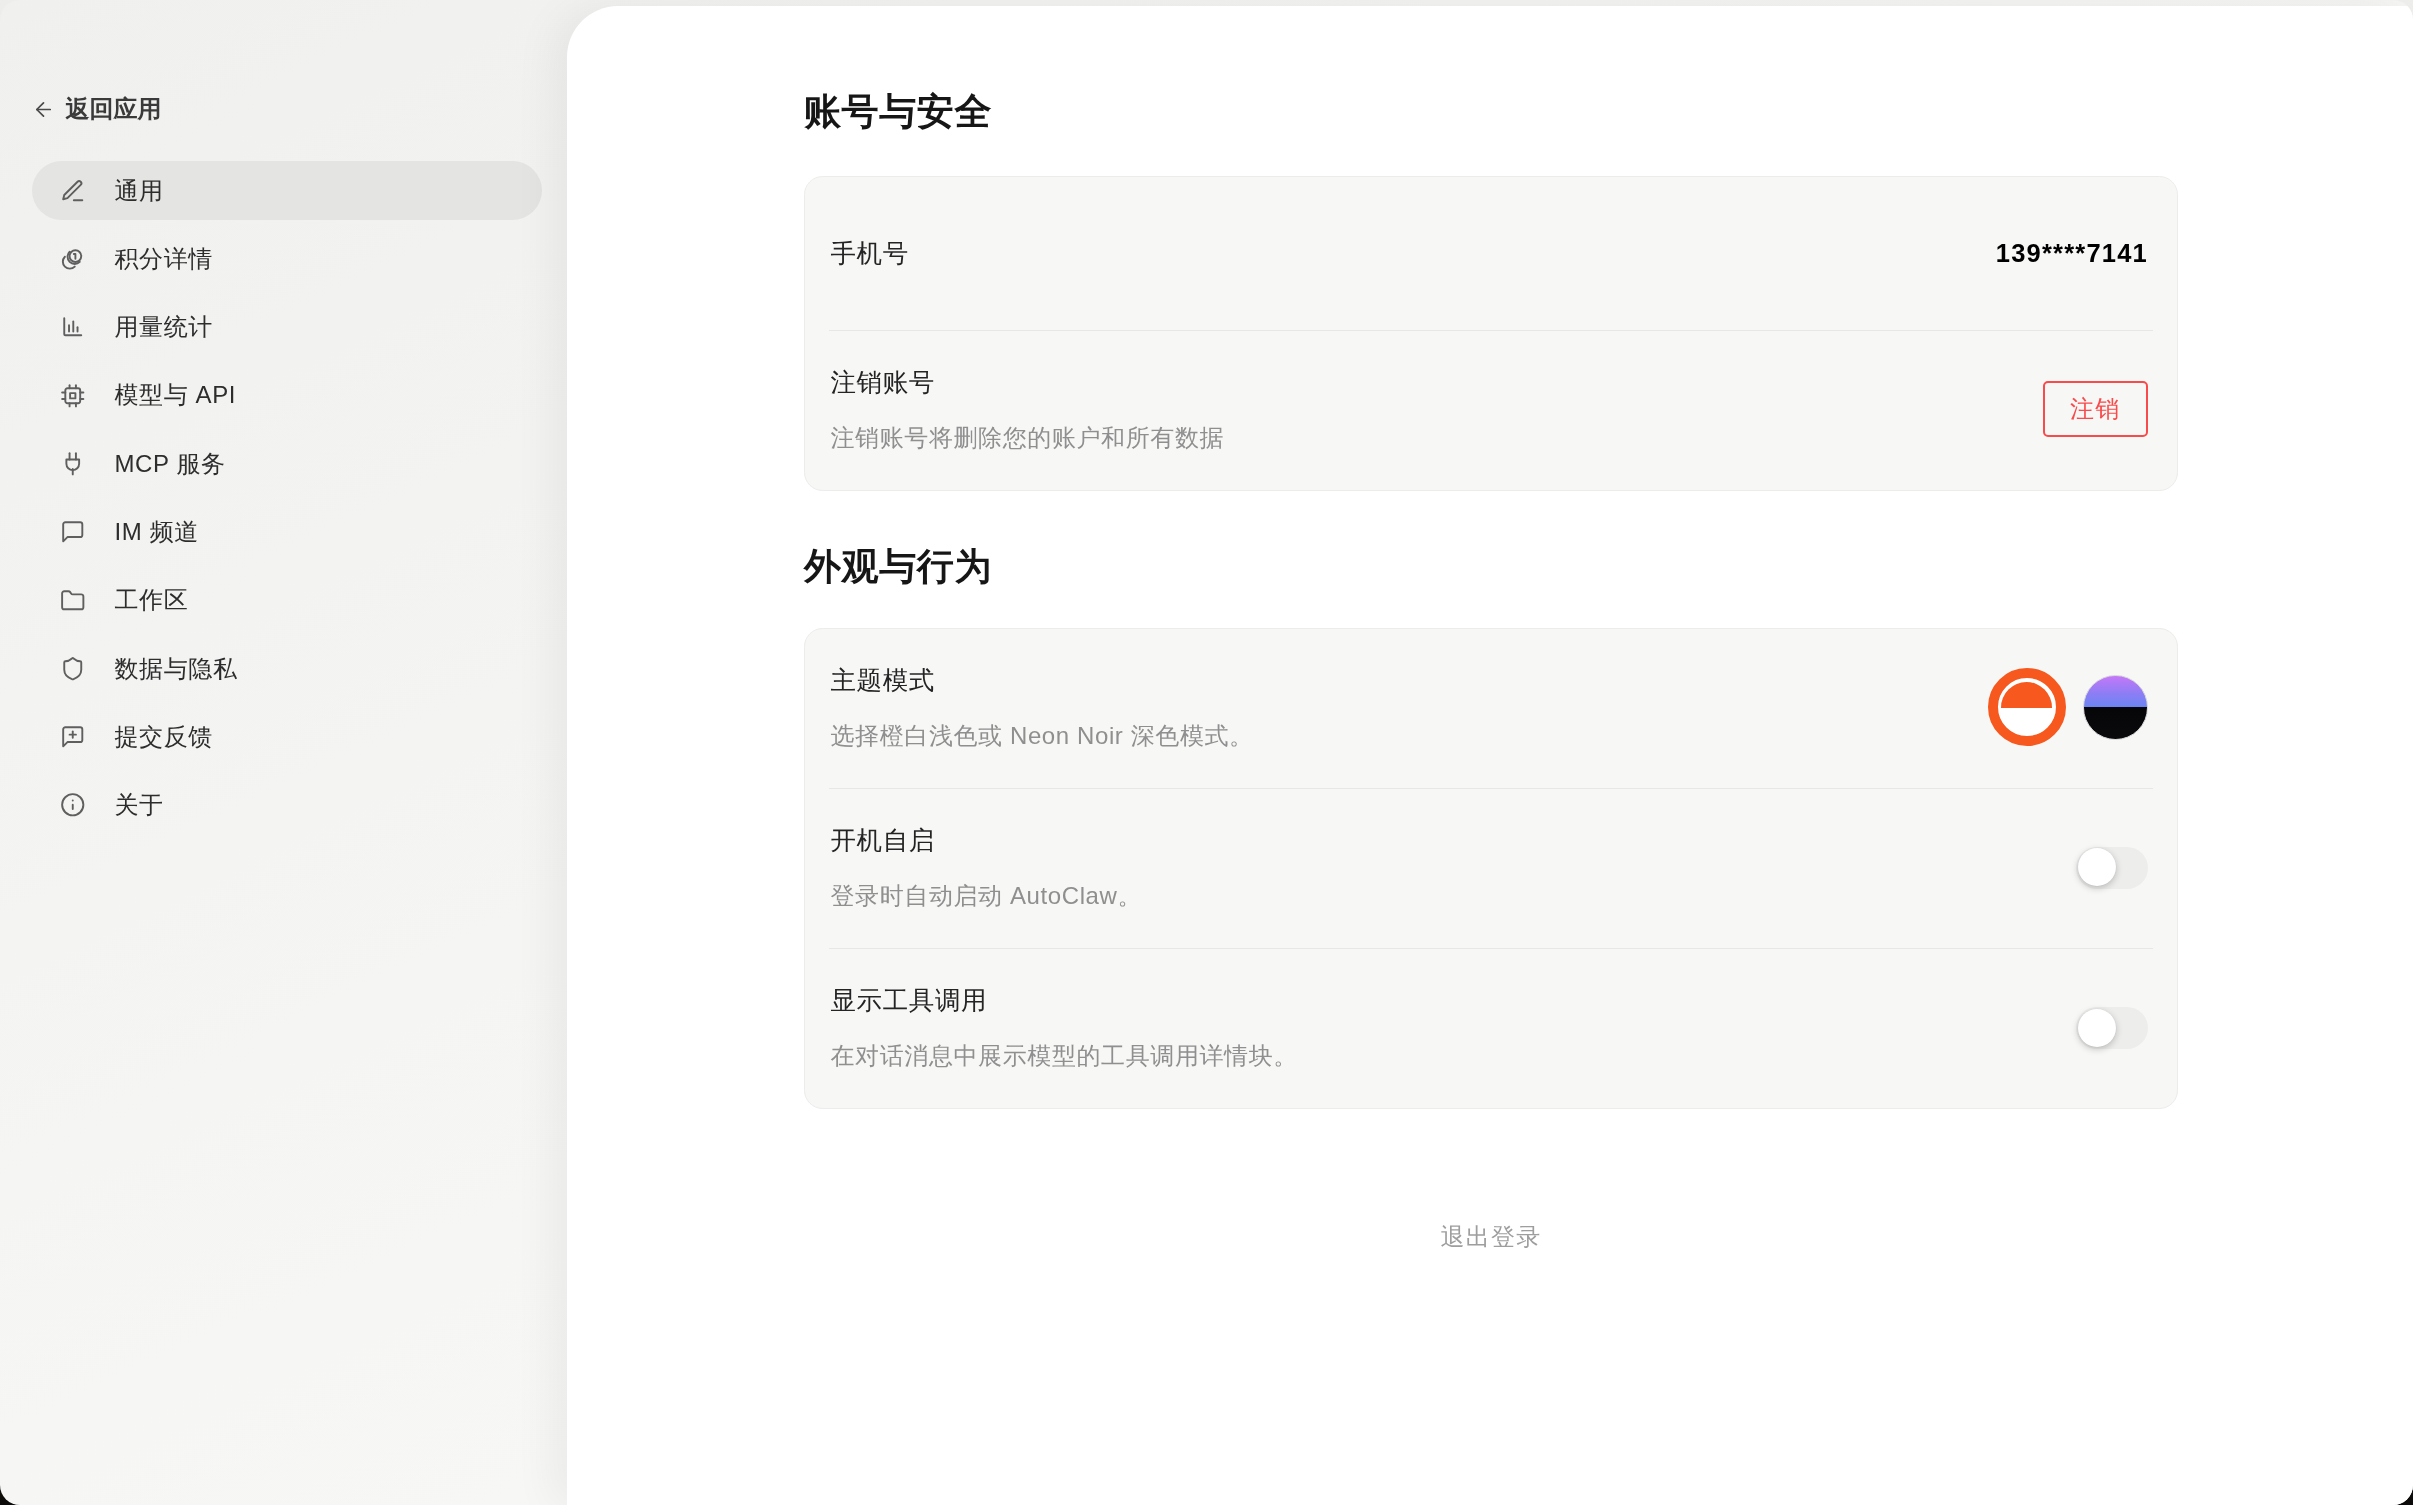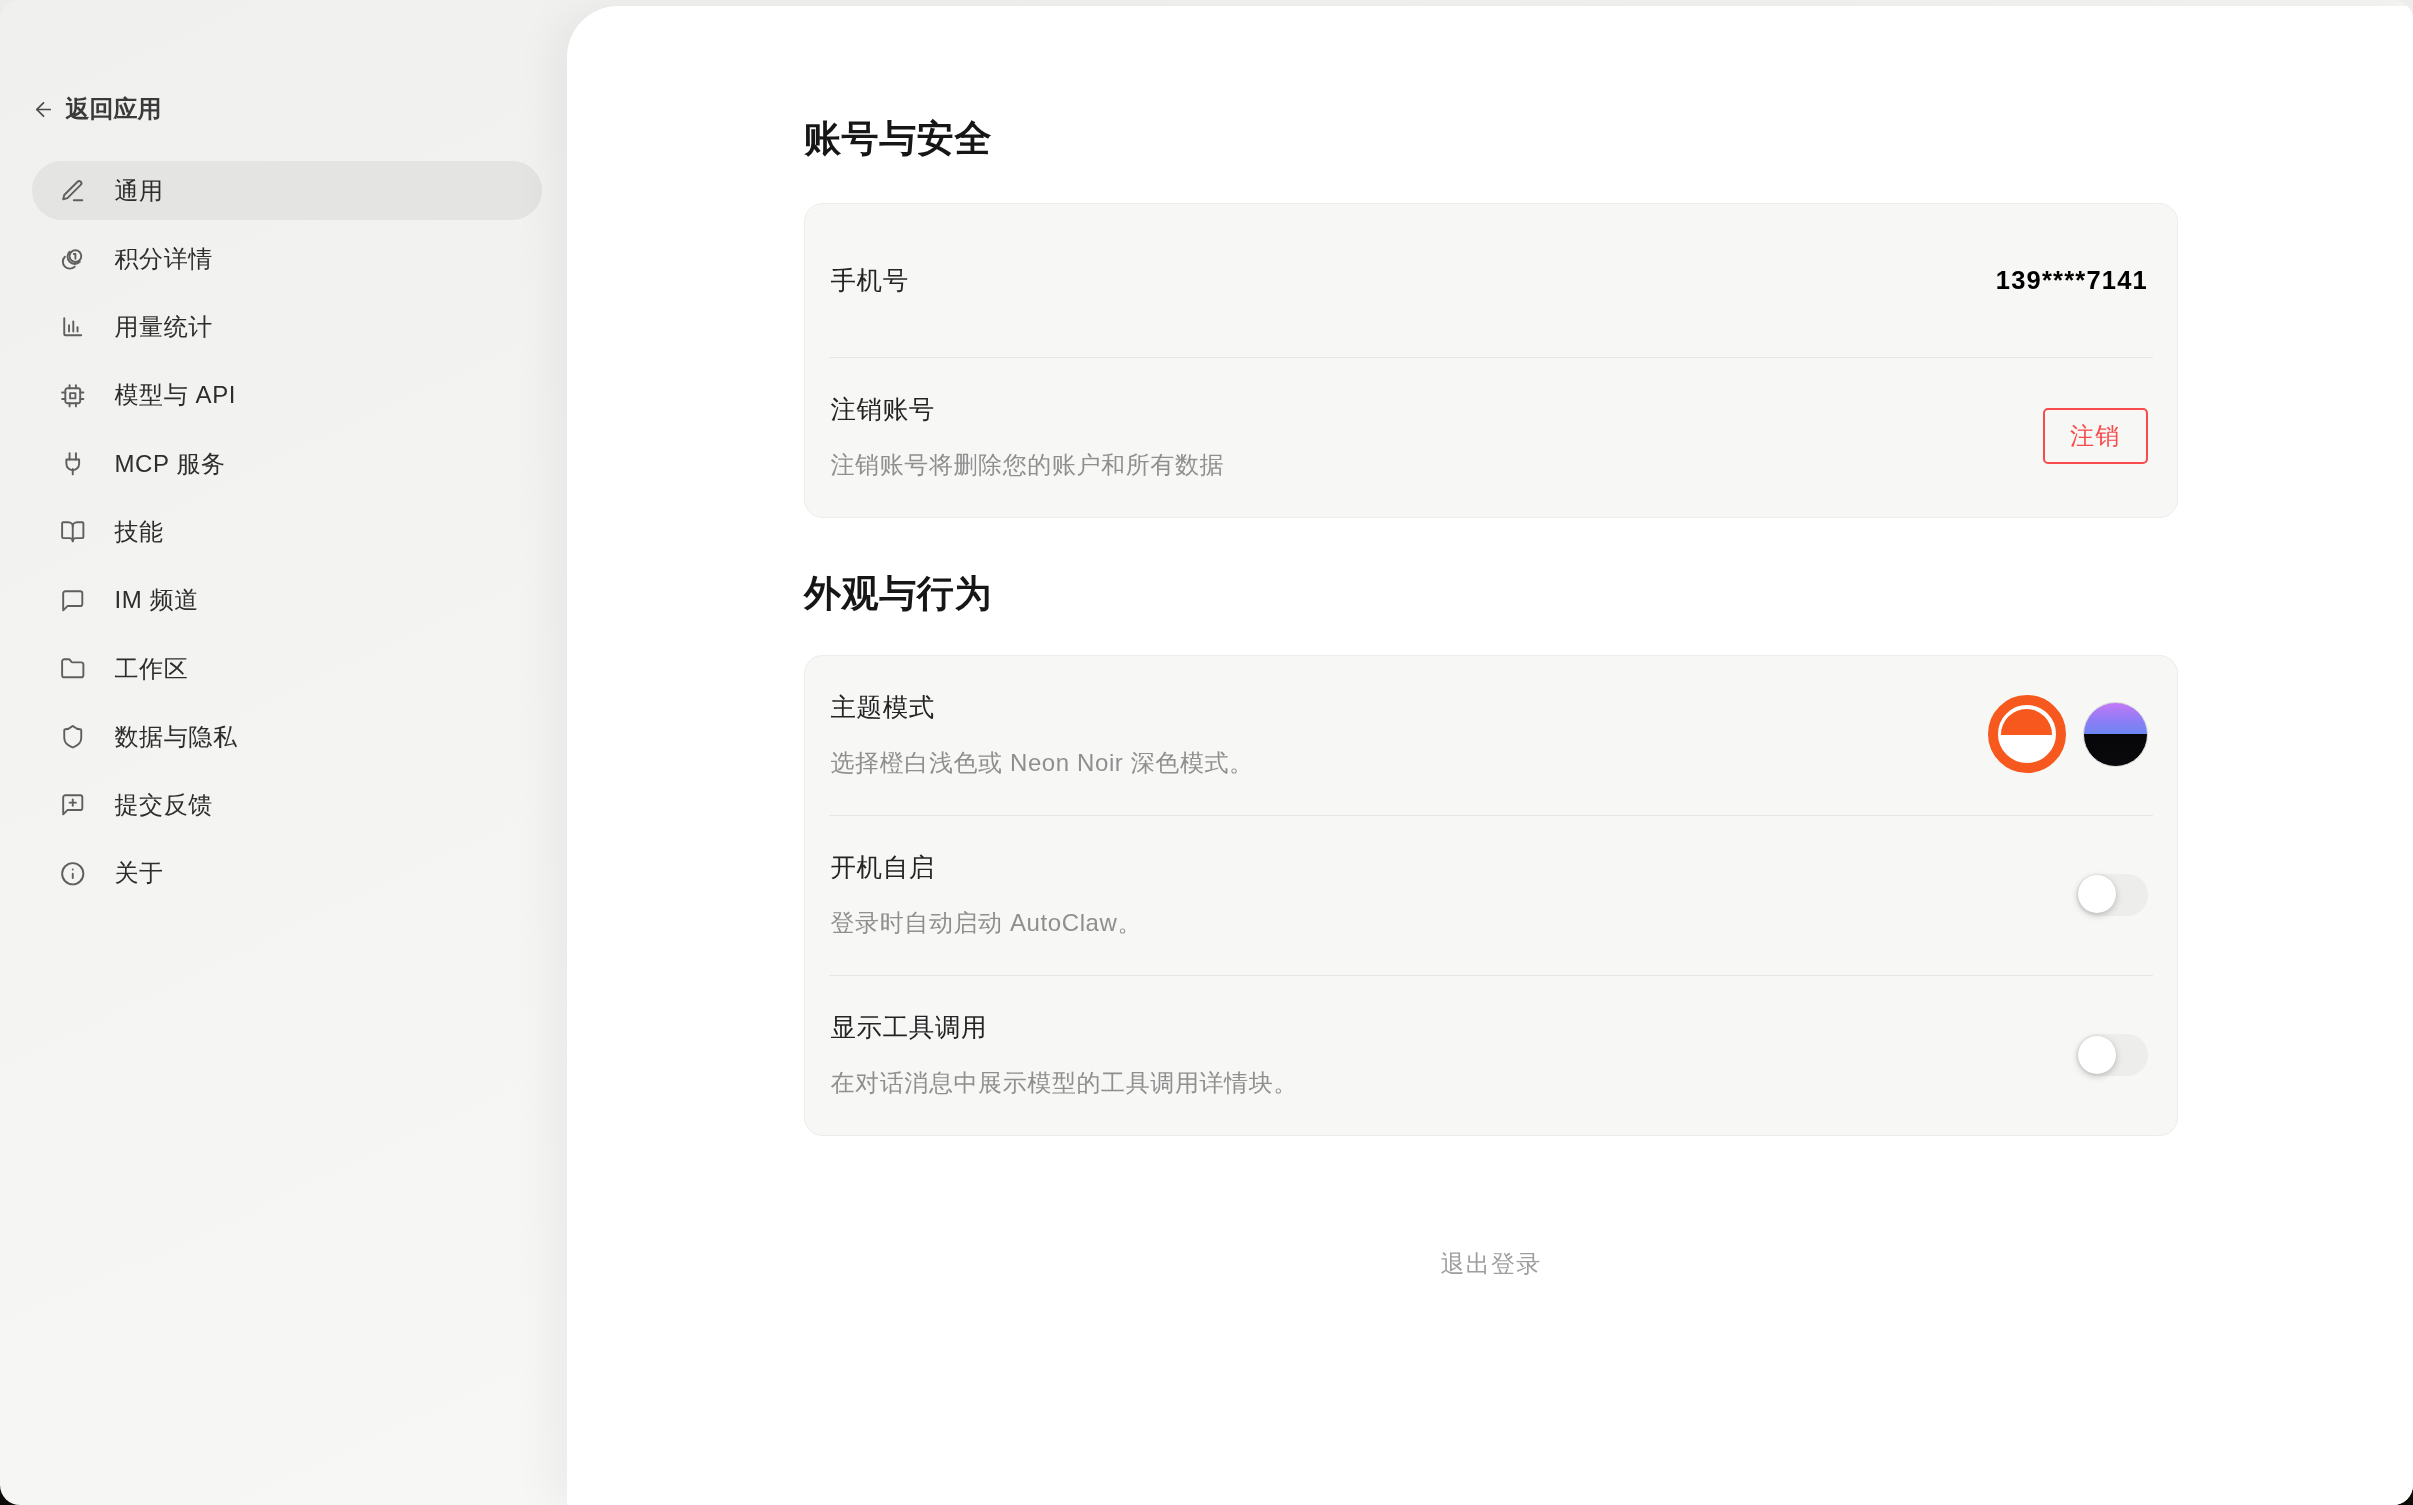--- a/index.html
+++ b/index.html
@@ -18,21 +18,21 @@
   .nav { margin-top:36px; width:510px; }
   .item { height:59px; margin-bottom:9.3px; display:flex; align-items:center; gap:29px;
     padding-left:28px; border-radius:30px; cursor:pointer; color:#2d2d2d; font-size:24px; }
   .item .icon { display:flex; color:#5f5f5f; }
   .item.active { background:#e4e4e2; }
   .item .label { letter-spacing:0.6px; }
 
   
   .panel { flex:1; margin-top:5.8px; background:#ffffff; border-radius:51px 0 0 0;
     box-shadow:-16px 0 41px rgba(0,0,0,.05); overflow:hidden; position:relative; }
-  .content { width:1374px; margin-left:237px; padding-top:108px; }
+  .content { width:1374px; margin-left:237px; padding-top:81px; }
 
   h1.section-title { font-size:37px; font-weight:700; color:#161616; letter-spacing:0.6px; }
   h1.first { margin-bottom:39px; }
   h1.second { margin-top:51px; margin-bottom:36px; }
 
   .card { background:#f7f7f6; border:1.2px solid #ececeb; border-radius:18.6px; overflow:hidden; }
   .divider { height:1.2px; background:#e7e7e6; margin:0 24px; }
 
   .row { display:flex; align-items:center; justify-content:space-between; padding:34px 29px 36px 25.5px; }
   .row-phone { height:153px; padding:0 29px 0 25.5px; }
@@ -138,29 +138,20 @@
           <svg width="25.5" height="25.5" viewBox="0 0 24 24" fill="none" stroke="currentColor" stroke-width="1.8" stroke-linecap="round" stroke-linejoin="round">
               <path d="M12 22v-5"></path>
               <path d="M9 8V2"></path>
               <path d="M15 8V2"></path>
               <path d="M18 8v4a6 6 0 0 1-12 0V8Z"></path>
             </svg>
         </span>
         <span class="label">MCP 服务</span>
       </div>
 
-      <div class="item">
-        <span class="icon">
-          <svg width="25.5" height="25.5" viewBox="0 0 24 24" fill="none" stroke="currentColor" stroke-width="1.8" stroke-linecap="round" stroke-linejoin="round">
-              <path d="M12 7v14"></path>
-              <path d="M3 18a1 1 0 0 1-1-1V4a1 1 0 0 1 1-1h5a4 4 0 0 1 4 4 4 4 0 0 1 4-4h5a1 1 0 0 1 1 1v13a1 1 0 0 1-1 1h-6a3 3 0 0 0-3 3 3 3 0 0 0-3-3z"></path>
-            </svg>
-        </span>
-        <span class="label">技能</span>
-      </div>
 
       <div class="item">
         <span class="icon">
           <svg width="25.5" height="25.5" viewBox="0 0 24 24" fill="none" stroke="currentColor" stroke-width="1.8" stroke-linecap="round" stroke-linejoin="round">
               <path d="M21 15a2 2 0 0 1-2 2H7l-4 4V5a2 2 0 0 1 2-2h14a2 2 0 0 1 2 2z"></path>
             </svg>
         </span>
         <span class="label">IM 频道</span>
       </div>
 

